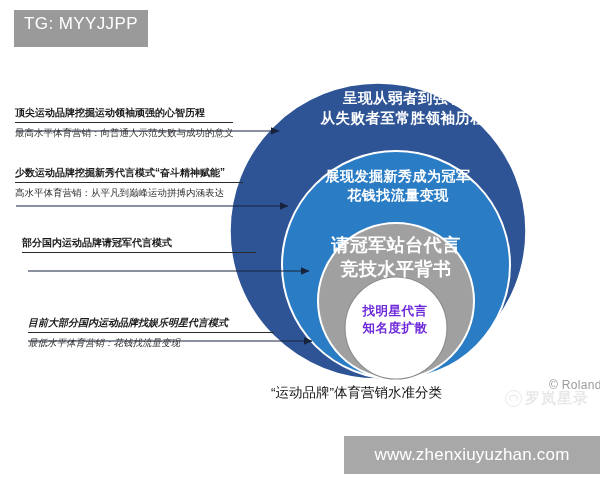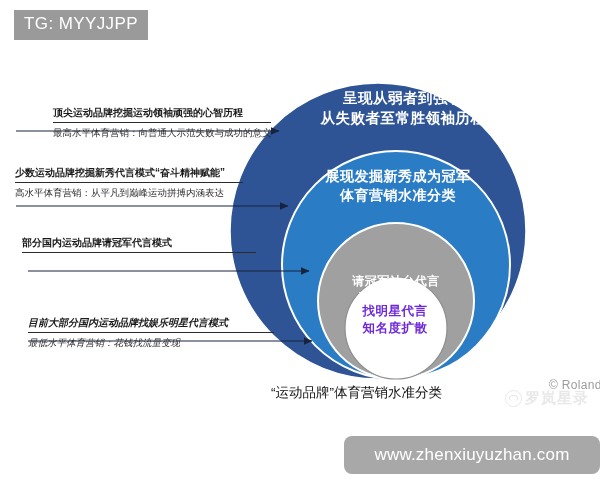--- a/index.html
+++ b/index.html
@@ -17,21 +17,21 @@
 
   
   #tg-bar {
     position: absolute;
     left: 14px;
     top: 10px;
     background: #9a9a9a;
     color: #ffffff;
     font-size: 17px;
     line-height: 26px;
-    padding: 1px 10px 3px 10px;
+    padding: 1px 10px 10px 10px;
     letter-spacing: .4px;
     white-space: nowrap;
     font-family: "Liberation Sans", sans-serif;
   }
 
   
   #stage {
     position: absolute;
     left: 0; top: 3px;
     width: 600px; height: 480px;
@@ -48,21 +48,21 @@
     color: #ffffff;
     font-weight: bold;
     font-family: "Liberation Sans", "DejaVu Sans", sans-serif;
     letter-spacing: .5px;
     line-height: 1.35;
     white-space: nowrap;
     pointer-events: none;
   }
   #ring-label-1 { left: 288px; top: 86px;  width: 230px; font-size: 14.5px; }
   #ring-label-2 { left: 292px; top: 164px; width: 212px; font-size: 14px; }
-  #ring-label-3 { left: 308px; top: 230px; width: 176px; font-size: 12px; color:#ffffff;margin-top:40px; }
+  #ring-label-3 { left: 308px; top: 230px; width: 176px; font-size: 18px; color:#ffffff; }
   #ring-label-4 { left: 322px; top: 300px; width: 146px; font-size: 12.5px; color:#6d28d9; }
   .ring-line { display: block; }
 
   
   .anno {
     position: absolute;
     font-family: "Liberation Sans", "DejaVu Sans", sans-serif;
     color: #1a1a1a;
   }
   .anno .anno-title {
@@ -77,21 +77,21 @@
     background: #2b2b2b;
     width: 100%;
   }
   .anno .anno-sub {
     font-size: 9.5px;
     white-space: nowrap;
     line-height: 14px;
     padding-top: 3px;
     color: #2b2b2b;
   }
-  #anno-1 { left: 15px;  top: 103px; width: 218px; margin-left: 38px; }
+  #anno-1 { left: 15px;  top: 103px; width: 218px; }
   #anno-2 { left: 15px;  top: 163px; width: 228px; }
   #anno-3 { left: 22px;  top: 233px; width: 234px; }
   #anno-4 { left: 28px;  top: 313px; width: 246px; font-style: italic; }
 
   
   #diagram-caption {
     position: absolute;
     left: 271px;
     top: 381px;
     font-size: 13.5px;
@@ -153,21 +153,20 @@
     width: 256px;
     height: 38px;
     background: #a8a8a8;
     color: #ffffff;
     display: flex;
     align-items: center;
     justify-content: center;
     font-size: 17px;
     letter-spacing: .2px;
     font-family: "Liberation Sans", sans-serif;
-    border-radius: 8px;
   }
 </style>
 </head>
 <body>
 
 <div id="tg-bar">TG: MYYJJPP</div>
 
 <div id="stage">
 
   <svg id="diagram-svg" width="600" height="480" viewBox="0 0 600 480">
@@ -192,21 +191,21 @@
     <line x1="28" y1="338" x2="312" y2="338" stroke="#17233d" stroke-width="1.1" marker-end="url(#arrowhead)"></line>
   </svg>
 
   <div class="ring-label" id="ring-label-1">
     <span class="ring-line">呈现从弱者到强者</span>
     <span class="ring-line">从失败者至常胜领袖历程</span>
   </div>
 
   <div class="ring-label" id="ring-label-2">
     <span class="ring-line">展现发掘新秀成为冠军</span>
-    <span class="ring-line">体育营销水准分类</span>
+    <span class="ring-line">花钱找流量变现</span>
   </div>
 
   <div class="ring-label" id="ring-label-3">
     <span class="ring-line">请冠军站台代言</span>
     <span class="ring-line">竞技水平背书</span>
   </div>
 
   <div class="ring-label" id="ring-label-4">
     <span class="ring-line">找明星代言</span>
     <span class="ring-line">知名度扩散</span>

